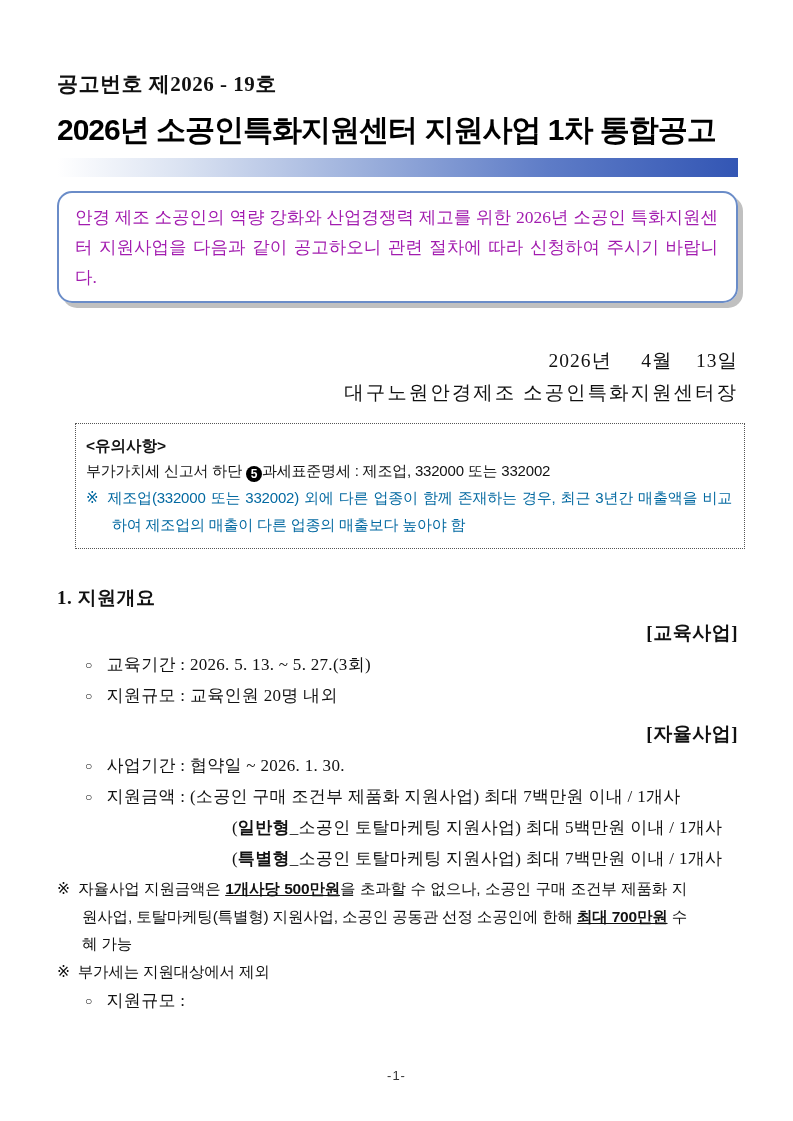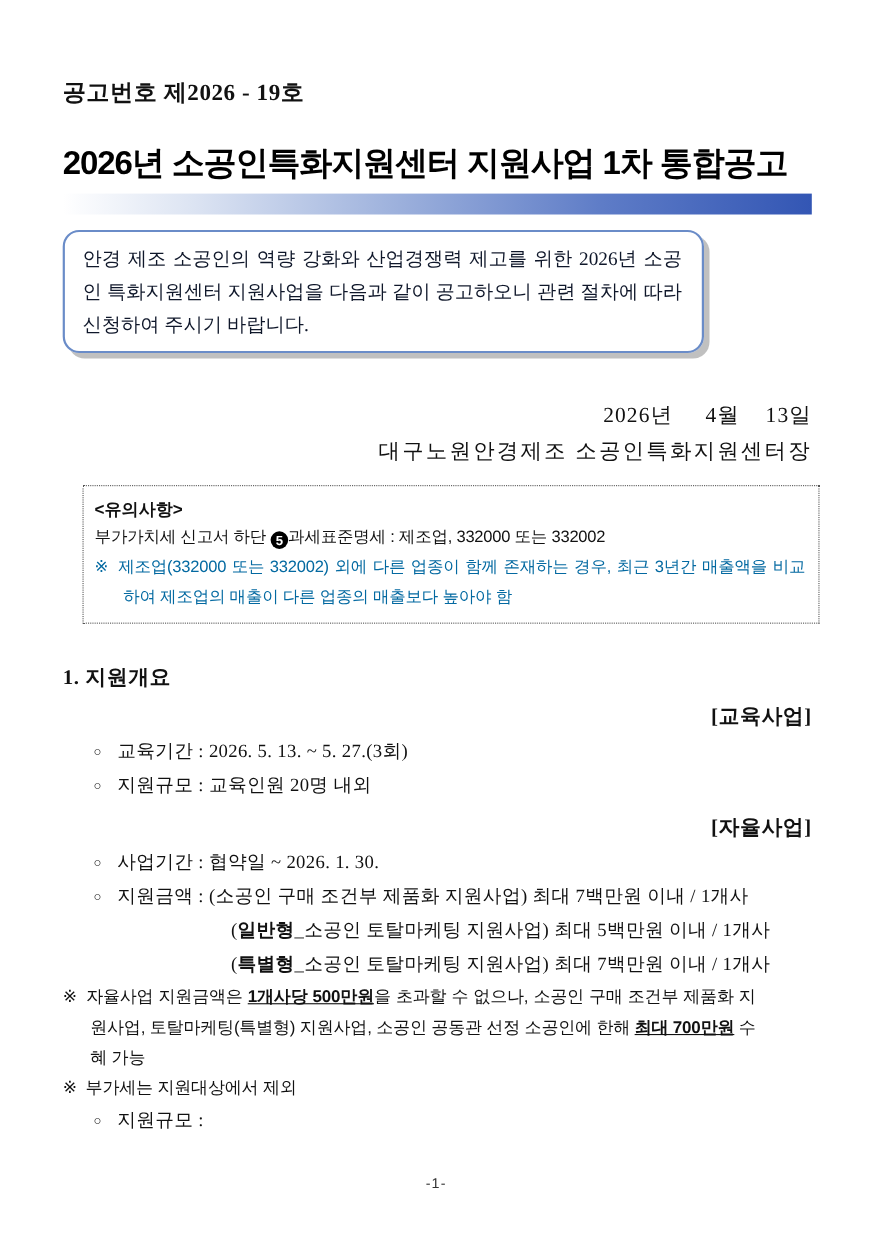--- a/index.html
+++ b/index.html
@@ -14,47 +14,47 @@
   .page { padding: 70px 55px 0 57px; }
 
   .doc-number {
     font-family: "Liberation Serif", serif;
     font-weight: bold;
     font-size: 21px;
     letter-spacing: 0.5px;
   }
 
   .main-title {
-    margin-top: 30px;
+    margin-top: 12px;
     font-family: "Liberation Sans", "DejaVu Sans", sans-serif;
     font-weight: 900;
     font-size: 30px;
     letter-spacing: -1px;
     white-space: nowrap;
     color: #000;
   }
 
   .title-bar {
     margin-top: 7px;
     height: 19px;
     width: 681px;
     background: linear-gradient(to right, #ffffff 0%, #dbe3f2 18%, #9cb0dc 45%, #5e7cc7 72%, #3356b4 100%);
   }
 
   .intro-box {
     margin-top: 14px;
-    width: 583px;
+    width: 681px;
     border: 2px solid #6a8cc8;
     border-radius: 15px;
     box-shadow: 5px 5px 0 rgba(140,140,140,0.55);
     padding: 9px 18px 9px 16px;
     font-size: 17.5px;
     line-height: 1.72;
     text-align: justify;
-    color: #0f172a;
+    color: #a21caf;
   }
 
   .date-block {
     margin-top: 42px;
     text-align: right;
     font-size: 19.5px;
     line-height: 1.65;
     letter-spacing: 1px;
   }
   .date-line { white-space: pre; }
@@ -110,21 +110,21 @@
     line-height: 1.82;
     letter-spacing: 0.3px;
   }
   .bullet {
     font-size: 12px;
     line-height: 31px;
     margin-right: 14px;
   }
   .lead { white-space: pre; }
   .vals { text-align: left; }
-  .vals .val-line + .val-line { margin-left: 20px; }
+  .vals .val-line + .val-line { margin-left: 42px; }
 
   .note {
     width: 630px;
     font-family: "Liberation Sans", "DejaVu Sans", sans-serif;
     font-size: 15.5px;
     line-height: 1.78;
     text-align: justify;
     padding-left: 25px;
     text-indent: -25px;
     letter-spacing: -0.2px;

